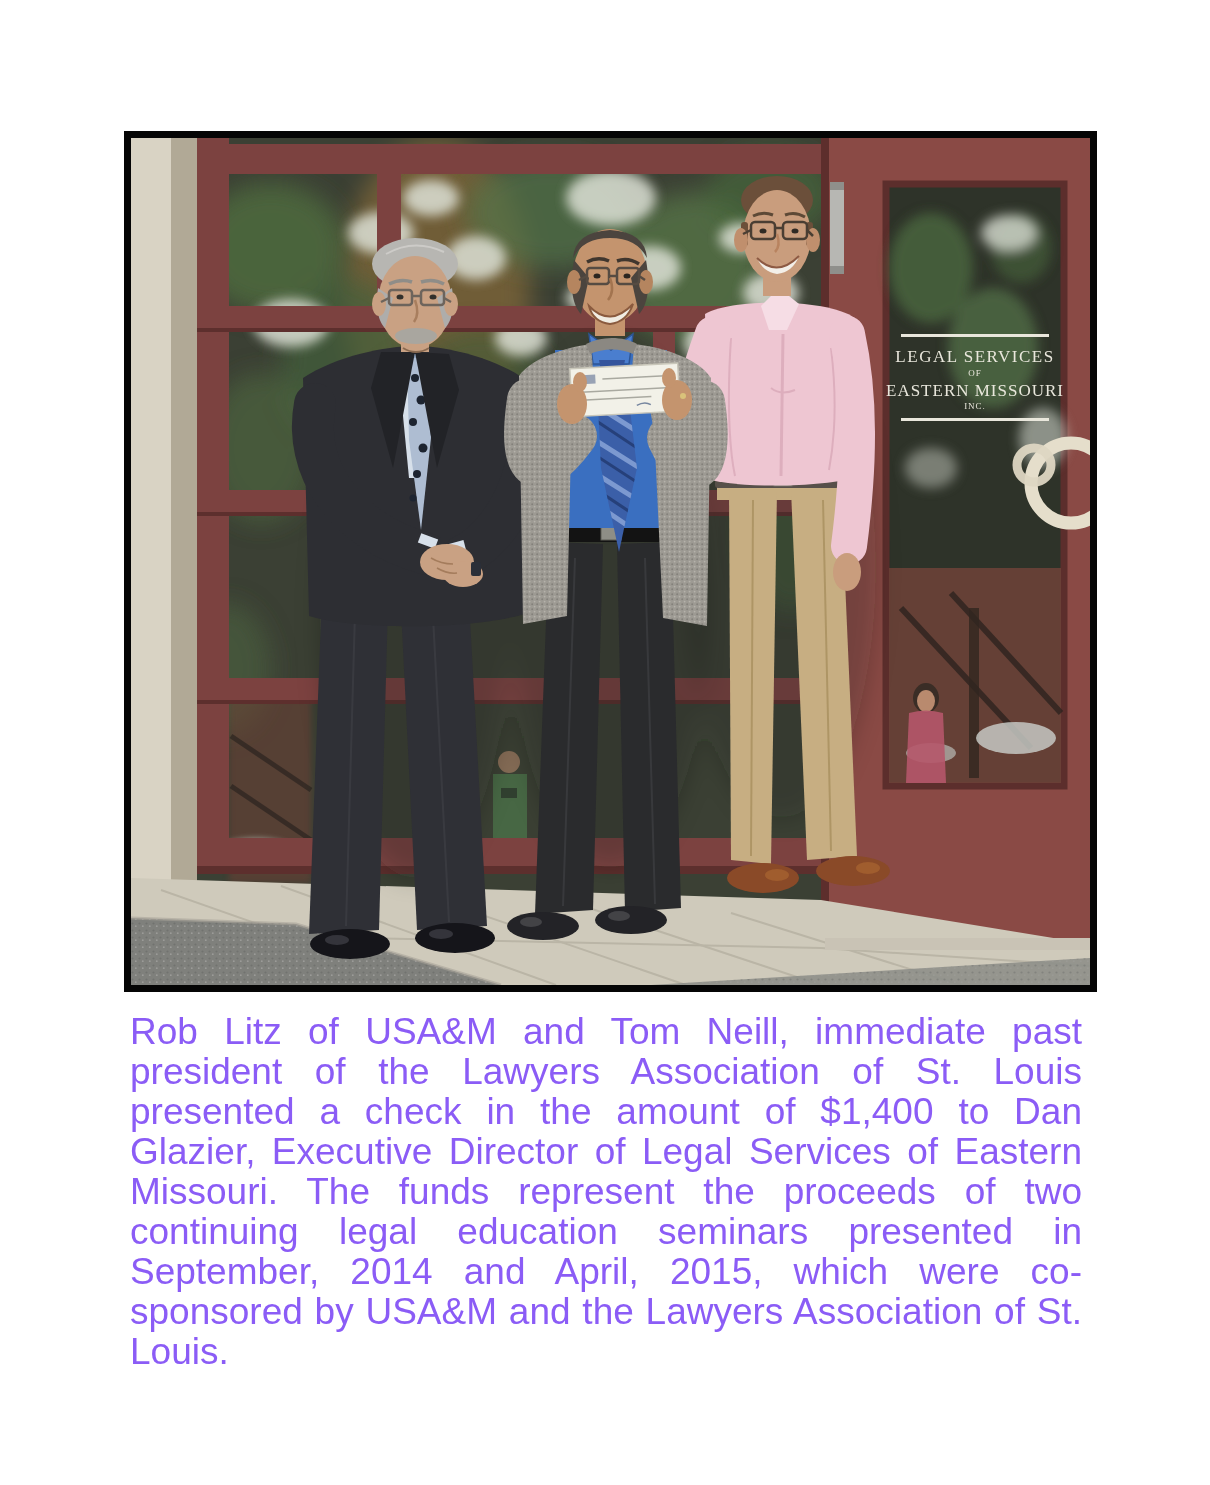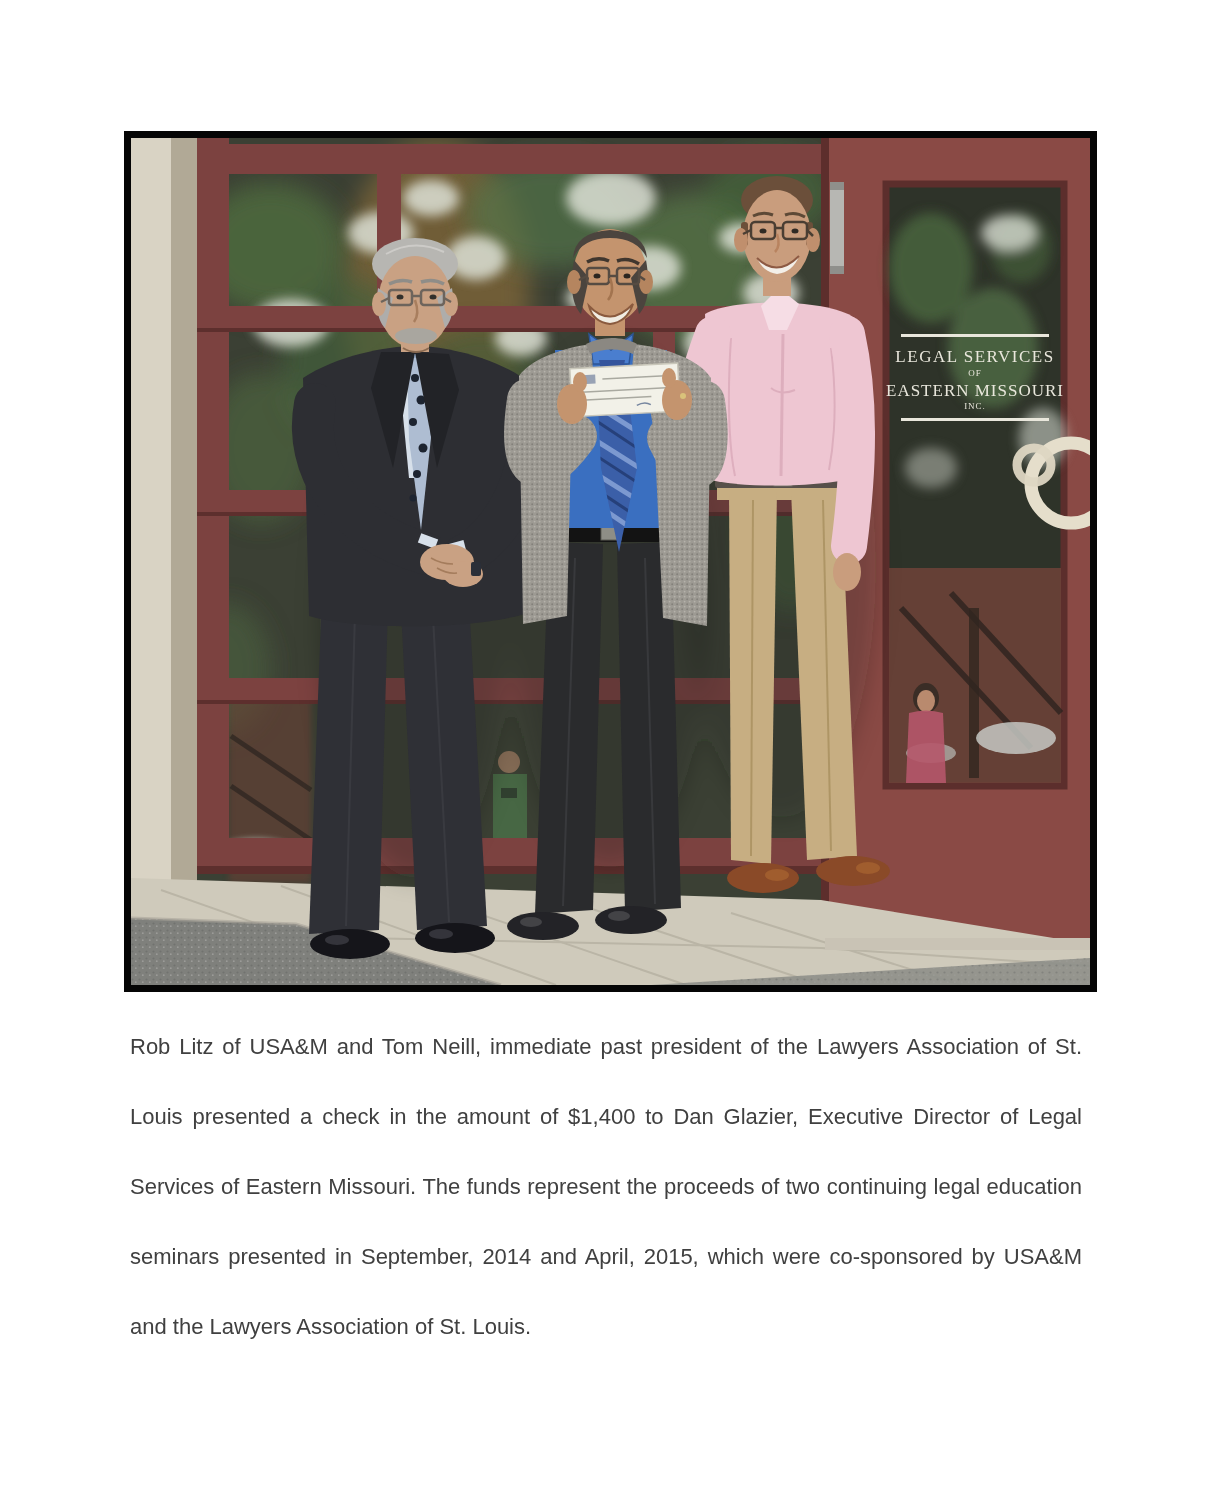--- a/index.html
+++ b/index.html
@@ -2,21 +2,21 @@
 <html><head>
 <meta charset="utf-8">
 <style>
   html,body{margin:0;padding:0;background:#ffffff;}
   .page{position:relative;width:1210px;height:1485px;background:#ffffff;overflow:hidden;
         font-family:"Liberation Sans",sans-serif;}
   .photo-frame{position:absolute;left:124px;top:131px;width:973px;height:861px;
         border:7px solid #050505;box-sizing:border-box;background:#3b4034;}
   .photo-frame svg{display:block;width:100%;height:100%;}
   .caption{position:absolute;left:130px;top:1012px;width:952px;
-        font-size:22px;line-height:70px;color:#404040;
+        font-size:37px;line-height:40px;color:#8b5cf6;
         text-align:justify;text-justify:inter-word;}
   .caption p{margin:0;}
   .sign-text{font-family:"Liberation Serif",serif;}
 </style>
 </head>
 <body>
 
 <div class="page">
 
   <div class="photo-frame">

